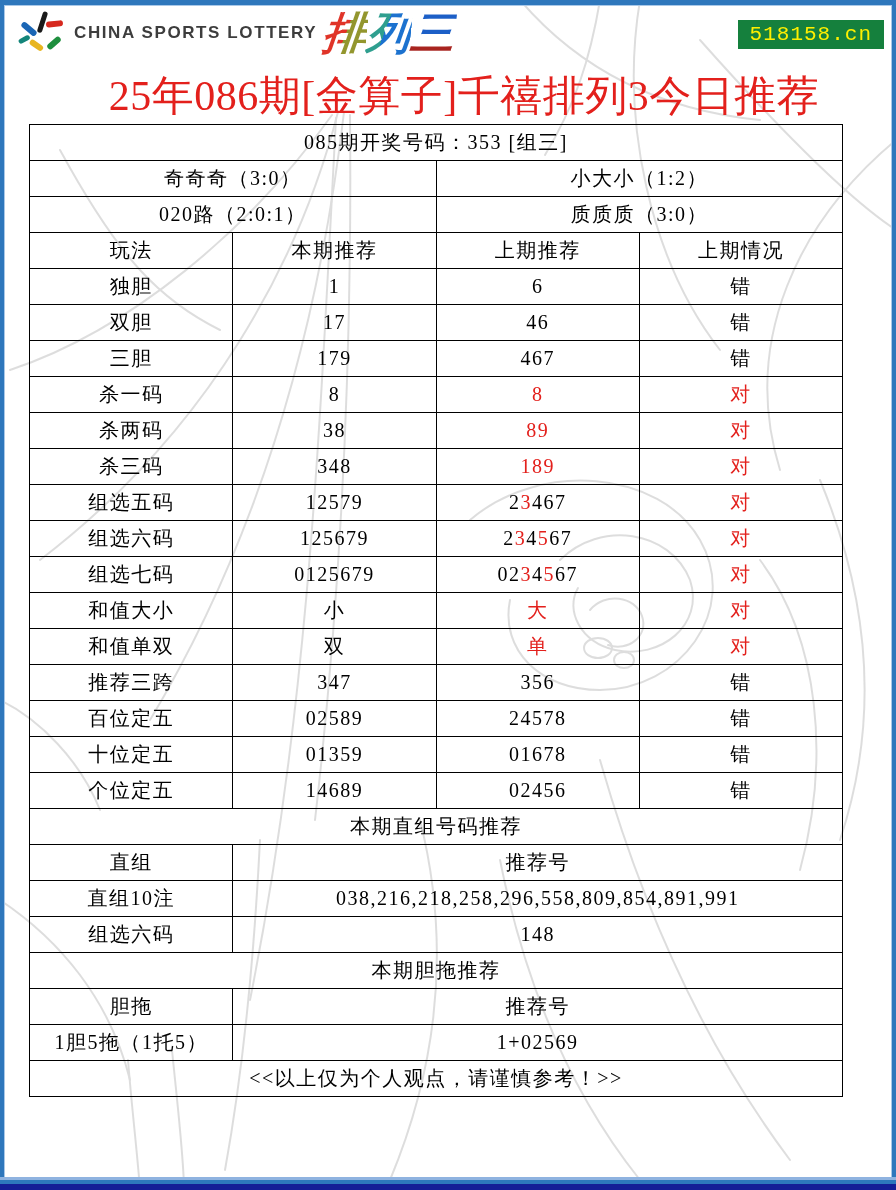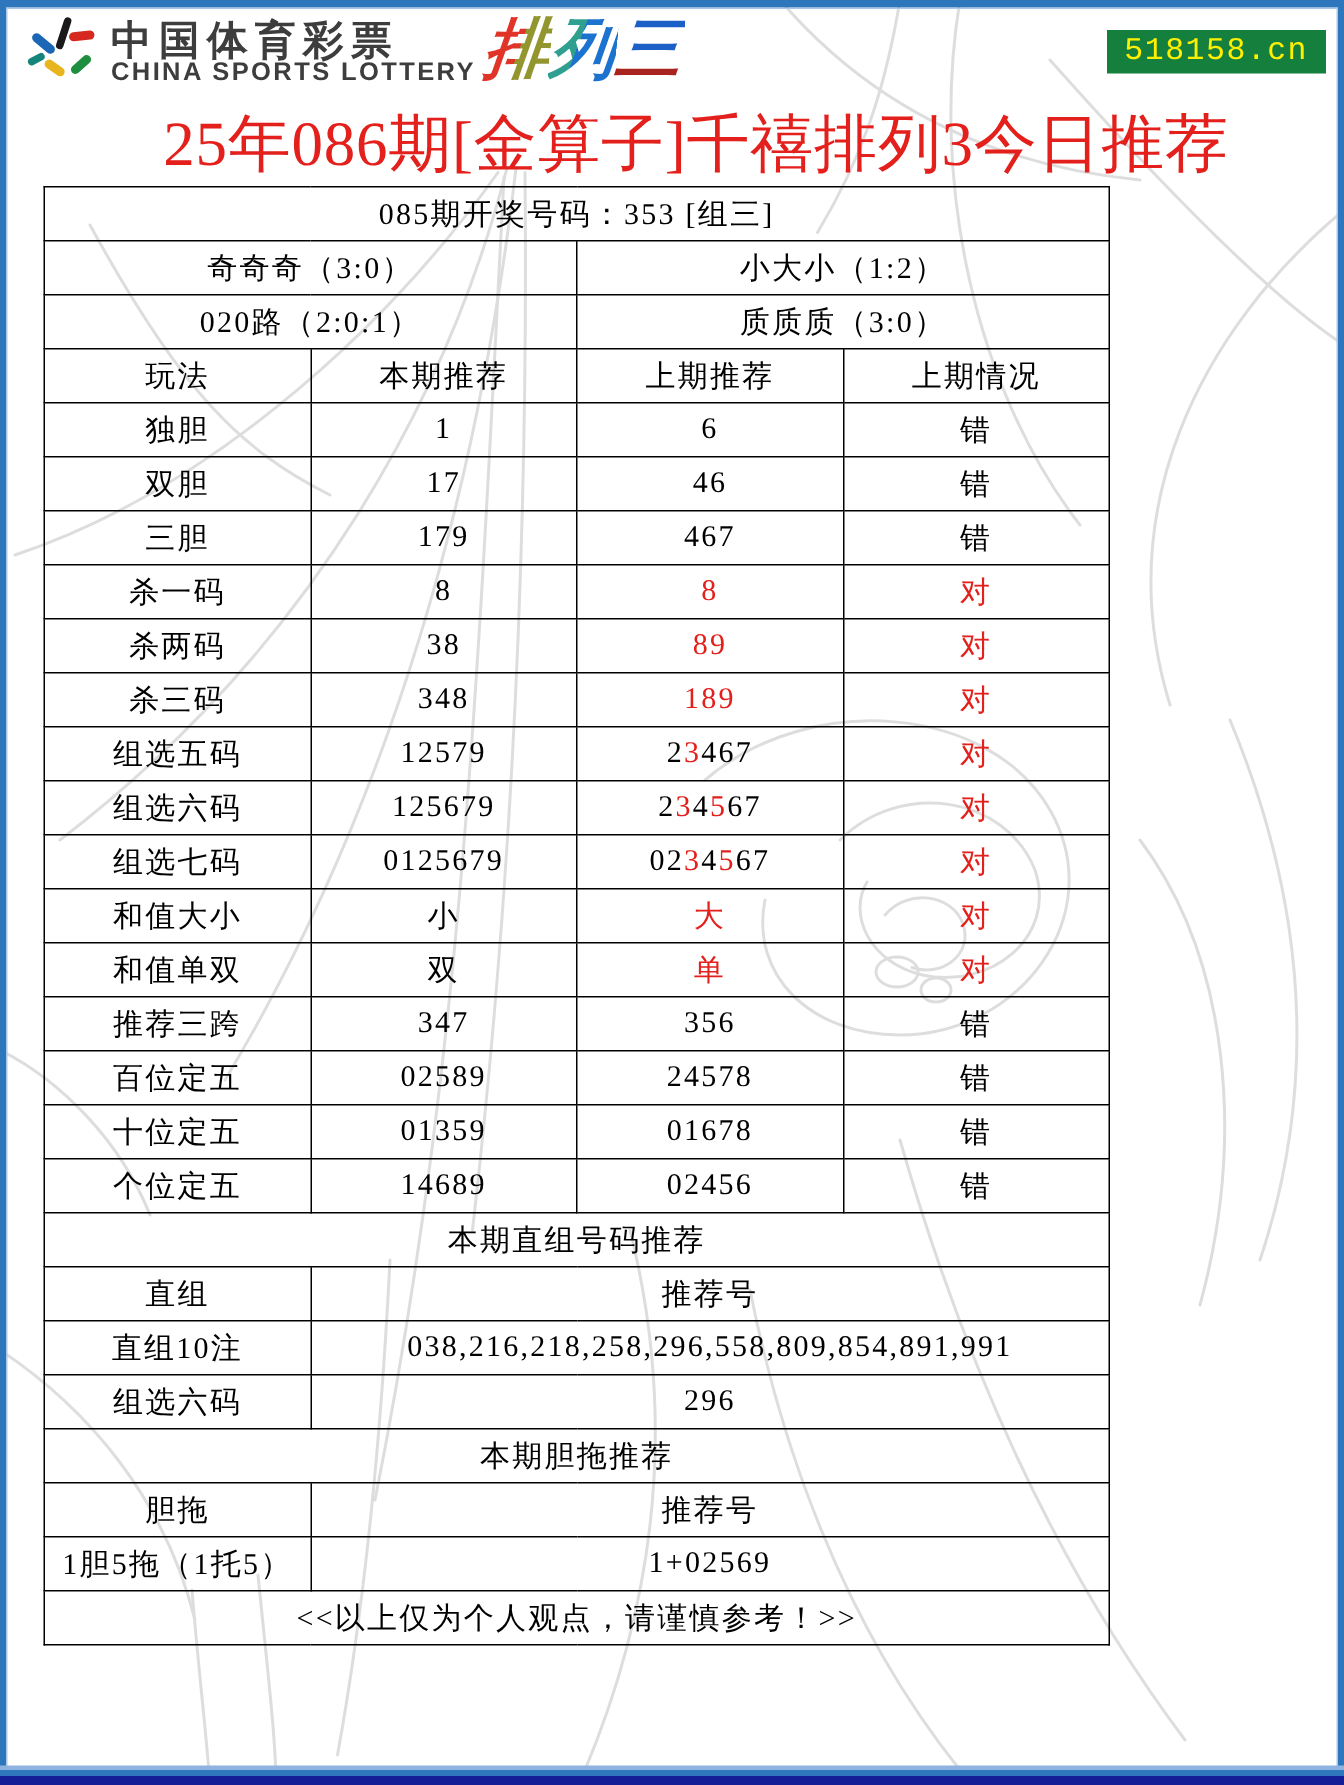--- a/index.html
+++ b/index.html
@@ -35,21 +35,21 @@
     position:absolute;top:20px;right:12px;z-index:3;
     background:#15803d;color:#ffef00;font-family:"Liberation Mono","DejaVu Sans Mono",monospace;
     font-size:21px;font-weight:normal;padding:3px 12px;letter-spacing:1px;
   }
   .title{
     position:absolute;top:52px;left:0;width:100%;z-index:3;margin:16px;
     text-align:center;font-size:42px;font-weight:normal;color:#e3201c;letter-spacing:0.5px;
   }
   
   table.main{
-    position:absolute;left:29px;top:124px;width:711px;z-index:2;
+    position:absolute;left:29px;top:124px;width:814px;z-index:2;
     border-collapse:collapse;table-layout:fixed;background:transparent;
   }
   table.main td{
     border:1px solid #000;height:35px;padding:0;
     text-align:center;vertical-align:middle;
     font-size:20px;color:#000;letter-spacing:1.5px;
   }
   td .rd{color:#e3201c;}
   td.footer{color:#1515c8;letter-spacing:1px;font-family:Liberation Serif, serif;}
 </style>
@@ -90,21 +90,20 @@
 <div class="logo">
   <svg width="48" height="48" viewBox="0 0 48 48">
     <rect x="22" y="2" width="5" height="22" rx="2.5" fill="#1a1a1a" transform="rotate(18 24 13)"></rect>
     <rect x="28" y="12" width="17" height="6" rx="3" fill="#d6281e" transform="rotate(-6 36 15)"></rect>
     <rect x="2" y="17" width="18" height="6" rx="3" fill="#1b66b5" transform="rotate(40 11 20)"></rect>
     <rect x="11" y="33" width="15" height="6" rx="3" fill="#e8b51f" transform="rotate(35 18 36)"></rect>
     <rect x="28" y="31" width="16" height="6" rx="3" fill="#1e8f3e" transform="rotate(-42 36 34)"></rect>
     <rect x="0" y="28" width="12" height="5" rx="2.5" fill="#14857a" transform="rotate(-28 6 30)"></rect>
   </svg>
   <div class="logo-texts">
-    <div class="logo-cn">中国体育彩票</div>
     <div class="logo-en">CHINA SPORTS LOTTERY</div>
   </div>
   <div class="product"><span class="pc0">排</span><span class="pc1">列</span><span class="pc2">三</span></div>
 </div>
 
 <div class="badge">518158.cn</div>
 
 <h1 class="title">25年086期[金算子]千禧排列3今日推荐</h1>
 
 <table class="main">
@@ -230,21 +229,21 @@
     <tr>
       <td>直组</td>
       <td colspan="3">推荐号</td>
     </tr>
     <tr>
       <td>直组10注</td>
       <td colspan="3">038,216,218,258,296,558,809,854,891,991</td>
     </tr>
     <tr>
       <td>组选六码</td>
-      <td colspan="3">296</td>
+      <td colspan="3">148</td>
     </tr>
 
     <tr>
       <td colspan="4">本期胆拖推荐</td>
     </tr>
     <tr>
       <td>胆拖</td>
       <td colspan="3">推荐号</td>
     </tr>
     <tr>

